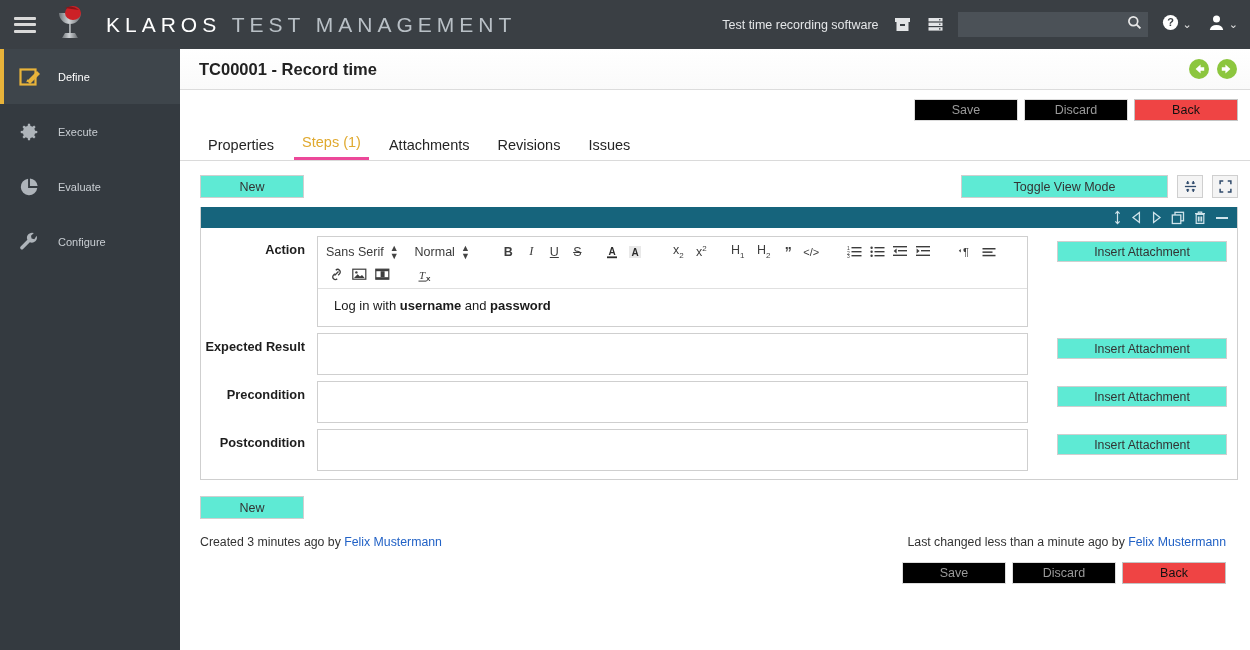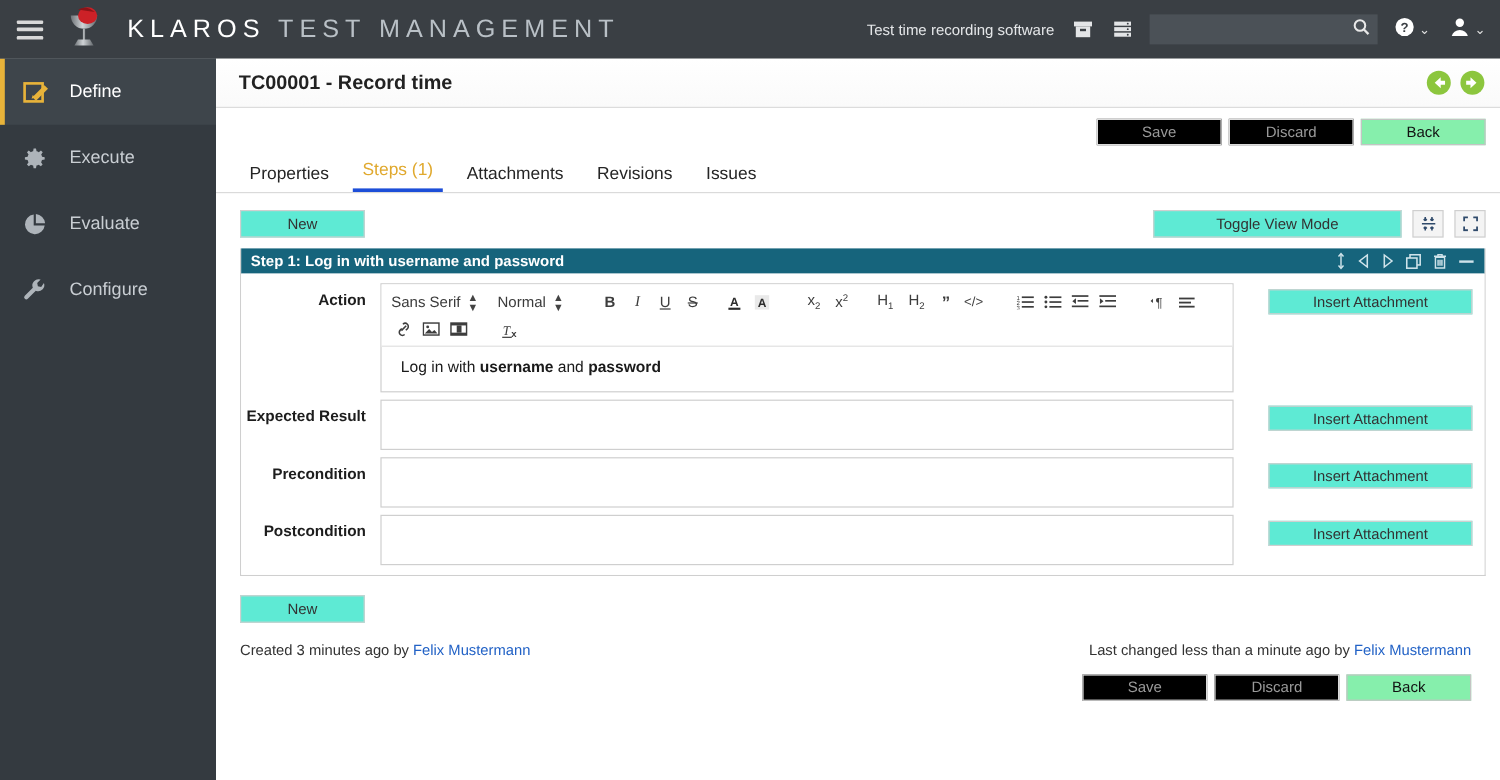--- a/index.html
+++ b/index.html
@@ -55,21 +55,21 @@
   .caret { font-size: 11px; margin-left: 4px; color: #e2e2e2; }
 
   
   .sidebar {
     position: absolute; top: 49px; left: 0;
     width: 180px; height: 601px;
     background: #343a40;
   }
   .side-item {
     height: 55px; display: flex; align-items: center;
-    padding-left: 18px; color: #c9ced3; font-size: 15px;
+    padding-left: 18px; color: #c9ced3; font-size: 11px;
     cursor: pointer; position: relative;
   }
   .side-item .si-icon { width: 26px; margin-right: 14px; display:flex; align-items:center; justify-content:flex-start; }
   .side-item.active { background: #3e454b; color: #ffffff; }
   .side-item.active::before {
     content:""; position:absolute; left:0; top:0; bottom:0; width:4px; background:#e8b33a;
   }
 
   
   .main {
@@ -91,33 +91,33 @@
     padding: 5px 12px 0 0;
   }
   .btn {
     font-family: inherit; font-size: 12.5px;
     border: 1px solid #cfcfcf; background: #5eead4; color: #333;
     height: 22px; padding: 0 10px; cursor: pointer;
     display: inline-flex; align-items: center; justify-content: center;
   }
   .btn.wide { width: 104px; }
   .btn.disabled { color: #9a9a9a; background: #000000; border-color: #dcdcdc; cursor: default; }
-  .btn.strong { color: #111; background: #86efac; border-color: #c4c4c4; }
+  .btn.strong { color: #111; background: #ef4444; border-color: #c4c4c4; }
 
   .tabs-row {
     display: flex; align-items: flex-end;
     border-bottom: 1px solid #dadada;
     padding-left: 20px; height: 31px;
     margin-top: 6px;
   }
   .tab {
     font-size: 14.5px; color: #252525; padding: 0 8px 7px 8px;
     margin-right: 12px; cursor: pointer; white-space: nowrap;
   }
-  .tab.active { color: #e0a92e; border-bottom: 3px solid #1d4ed8; }
+  .tab.active { color: #e0a92e; border-bottom: 3px solid #ec4899; }
 
   .content { padding: 14px 12px 0 20px; }
 
   .row-new { display: flex; align-items: center; }
   .btn-new { width: 104px; height: 23px; }
   .view-controls { margin-left: auto; display: flex; align-items: center; gap: 9px; }
   .btn-toggle { width: 207px; height: 23px; }
   .icon-btn {
     width: 26px; height: 23px; border: 1px solid #cfcfcf; background: #f4f4f4;
     display: flex; align-items: center; justify-content: center; cursor: pointer;
@@ -366,21 +366,20 @@
             <path d="M12.8 9.4 V12.8 H9.4"></path>
             <path d="M4.6 12.8 H1.2 V9.4"></path>
           </svg>
         </div>
       </div>
     </div>
 
     <div class="step-panel">
 
       <div class="step-head">
-        <span>Step 1: Log in with username and password</span>
         <div class="step-head-icons">
           <span class="sh-ic">
             <svg width="9" height="15" viewBox="0 0 9 15" stroke="#cfe3ea" stroke-width="1.2" fill="none">
               <path d="M4.5 2 v11"></path>
                 <path d="M2.4 3.7 L4.5 1.4 L6.6 3.7"></path>
                 <path d="M2.4 11.3 L4.5 13.6 L6.6 11.3"></path>
             </svg>
           </span>
           <span class="sh-ic">
             <svg width="11" height="13" viewBox="0 0 11 13">

